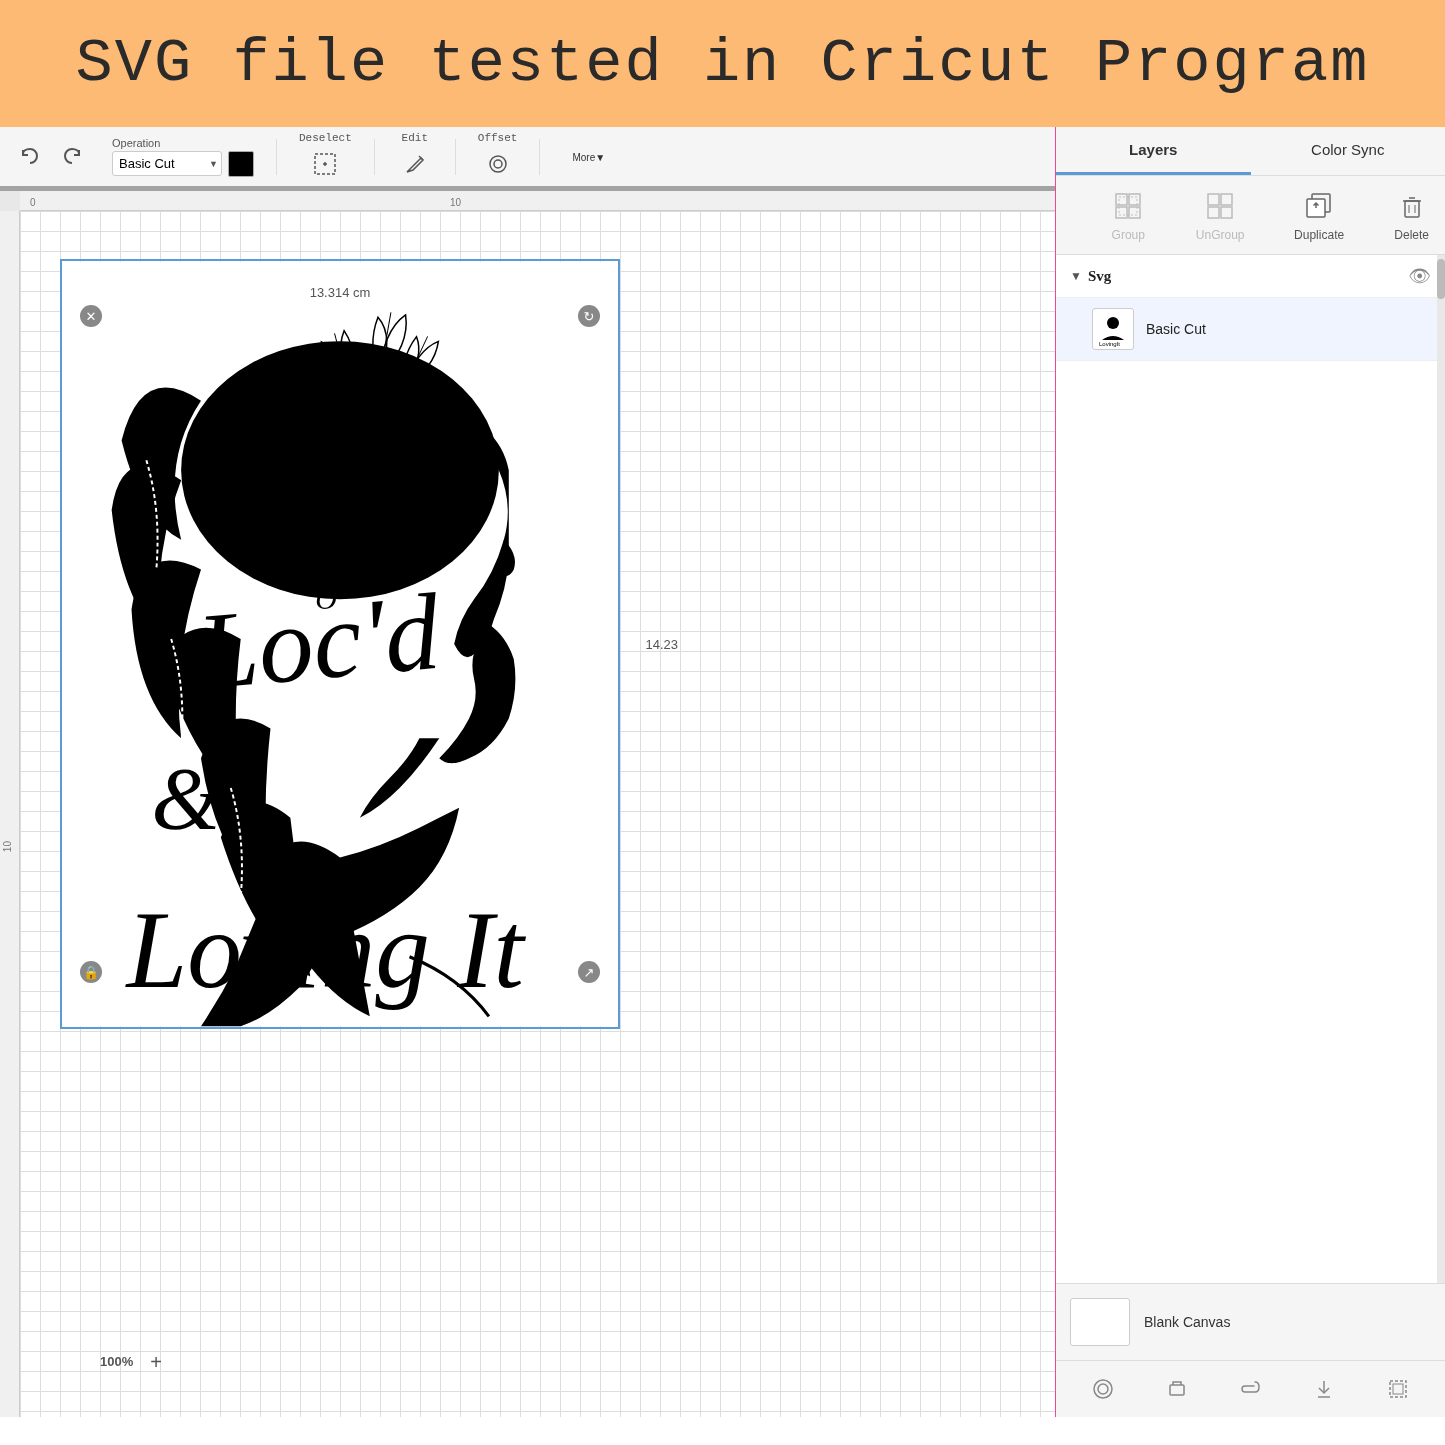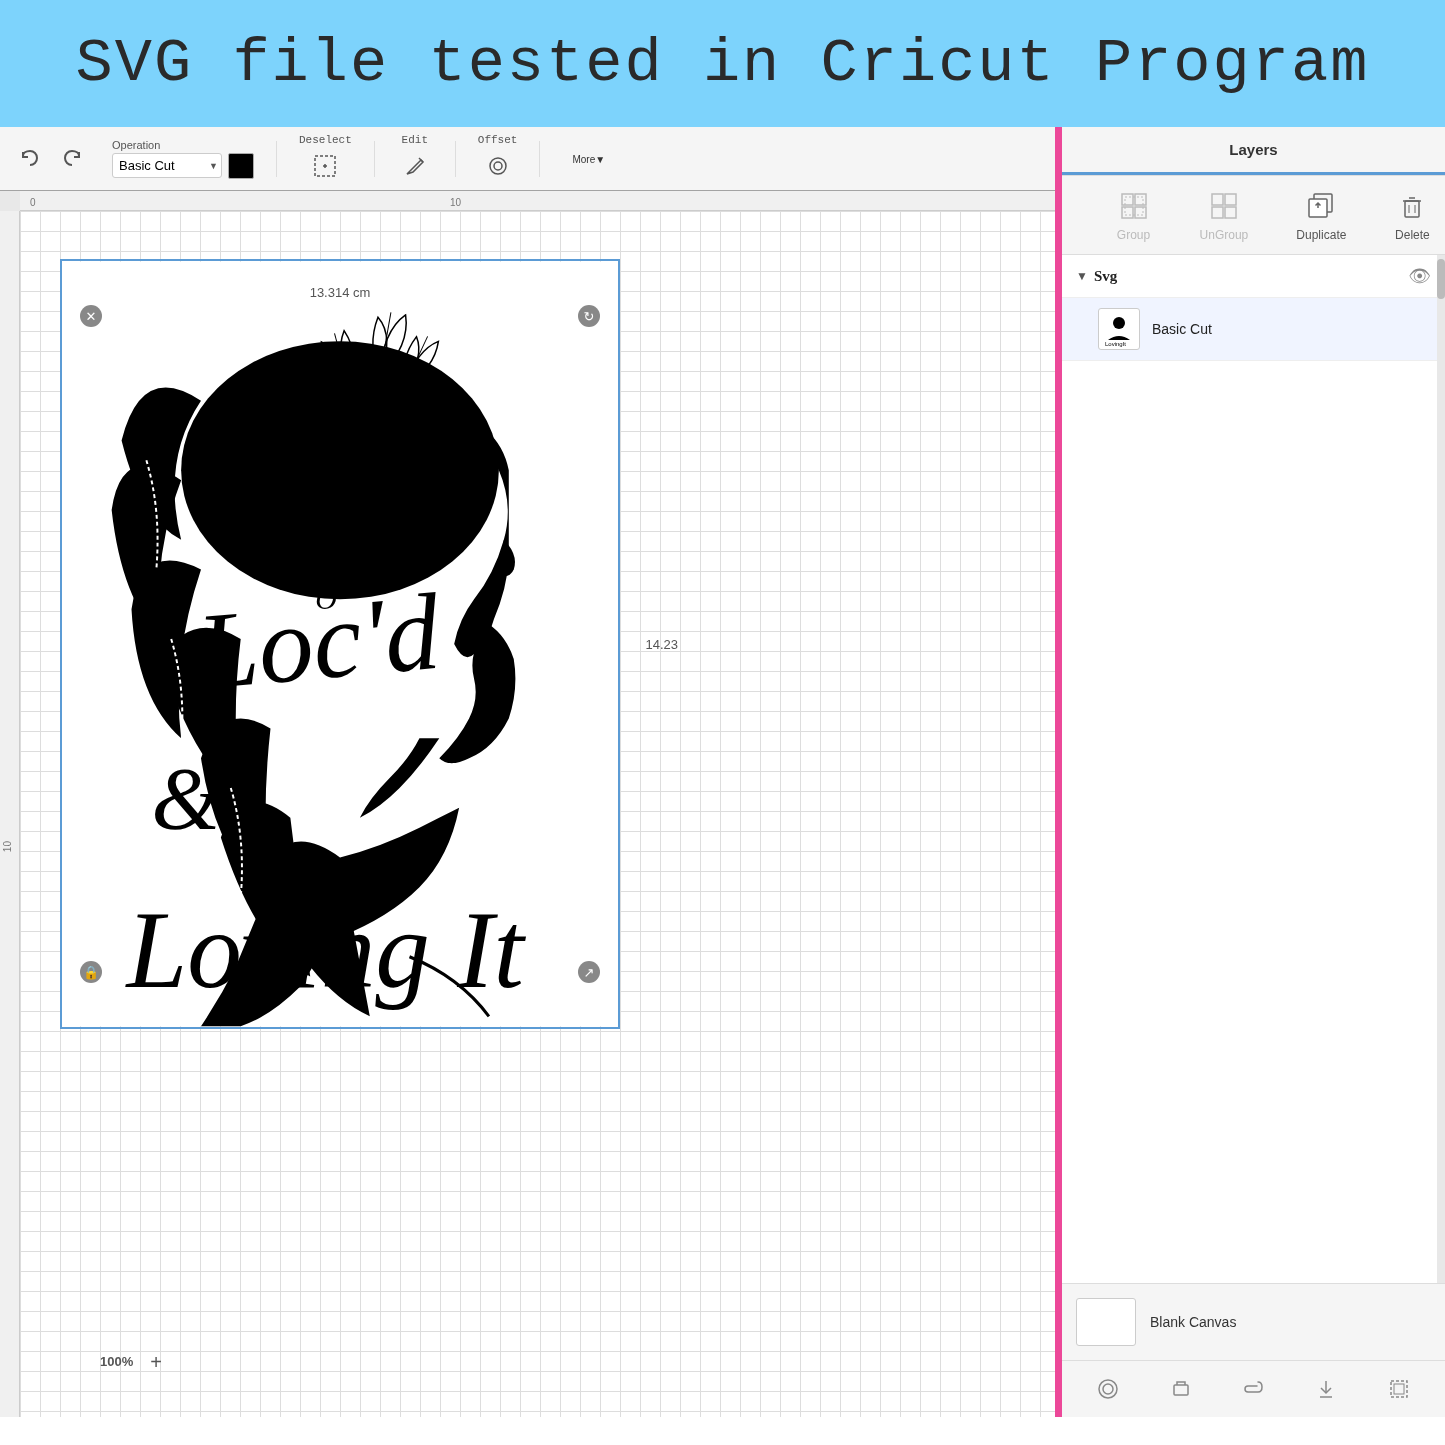--- a/index.html
+++ b/index.html
@@ -7,21 +7,21 @@
       width: 1445px;
       height: 1445px;
       background: #ffffff;
       font-family: Arial, sans-serif;
       overflow: hidden;
     }
 
     
     .header-banner {
       width: 100%;
-      background: #7dd3fc;
+      background: #fdba74;
       padding: 28px 40px;
       text-align: center;
     }
     .header-banner h1 {
       font-family: 'Courier New', Courier, monospace;
       font-size: 62px;
       font-weight: 400;
       color: #2a2a2a;
       letter-spacing: 2px;
     }
@@ -40,21 +40,21 @@
       display: flex;
       flex-direction: column;
       background: #f0f0f0;
     }
 
     
     .toolbar {
       display: flex;
       align-items: center;
       background: #f5f5f5;
-      border-bottom: 1px solid #a3a3a3;
+      border-bottom: 5px solid #a3a3a3;
       padding: 8px 14px;
       gap: 16px;
       height: 64px;
     }
     .toolbar-nav {
       display: flex;
       gap: 10px;
       margin-right: 8px;
     }
     .nav-btn {
@@ -286,21 +286,21 @@
     .ruler-num {
       font-size: 10px;
       color: #777;
       position: absolute;
     }
 
     
     .right-panel {
       width: 390px;
       background: #f5f5f5;
-      border-left: 7px solid #ec4899;
+      border-left: 1px solid #ec4899;
       display: flex;
       flex-direction: column;
     }
 
     
     .panel-tabs {
       display: flex;
       border-bottom: 1px solid #ddd;
       background: #f5f5f5;
     }
@@ -632,20 +632,21 @@
       <div class="zoom-label">100%</div>
       <button class="zoom-add">+</button>
 
     </div>
   </div>
 
   <div class="right-panel">
 
     <div class="panel-tabs">
       <button class="panel-tab active">Layers</button>
+      <button class="panel-tab">Color Sync</button>
     </div>
 
     <div class="panel-actions">
       <button class="panel-action disabled">
         <div class="panel-action-icon">
           <svg width="30" height="30" viewBox="0 0 30 30" fill="none">
             <rect x="3" y="3" width="11" height="11" stroke="#bbb" stroke-width="1.5" fill="none"></rect>
             <rect x="16" y="3" width="11" height="11" stroke="#bbb" stroke-width="1.5" fill="none"></rect>
             <rect x="3" y="16" width="11" height="11" stroke="#bbb" stroke-width="1.5" fill="none"></rect>
             <rect x="16" y="16" width="11" height="11" stroke="#bbb" stroke-width="1.5" fill="none"></rect>

